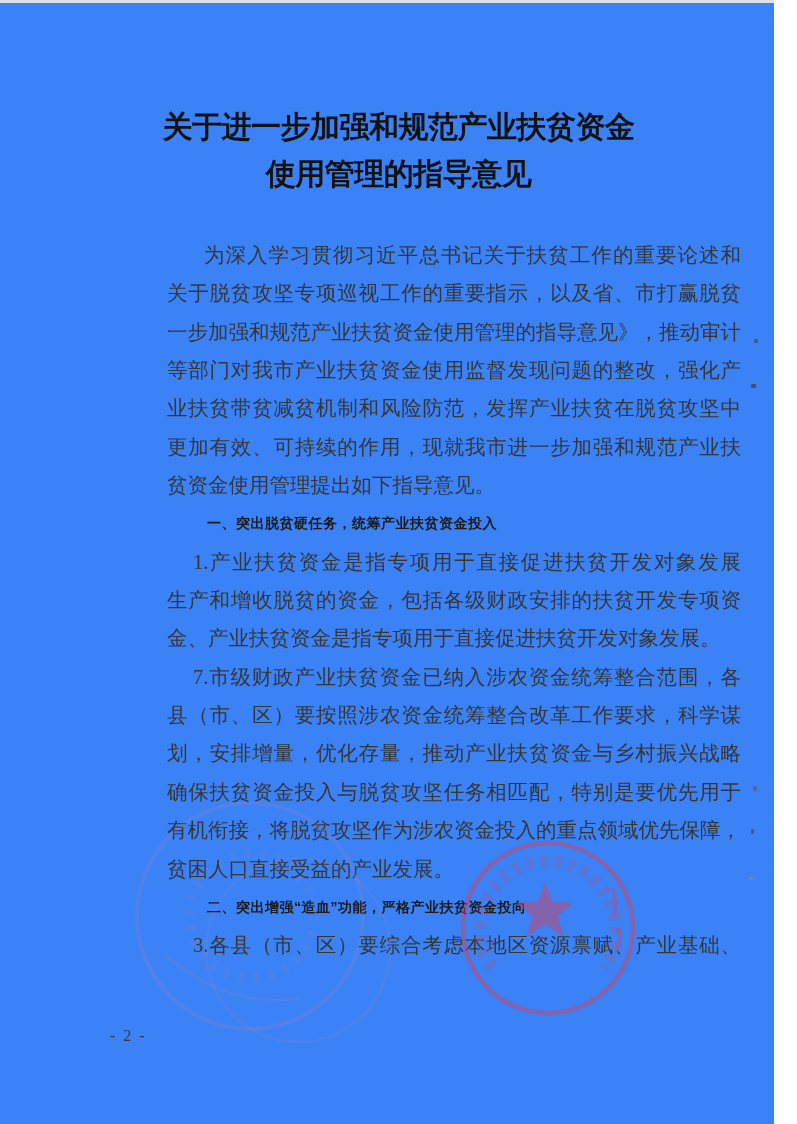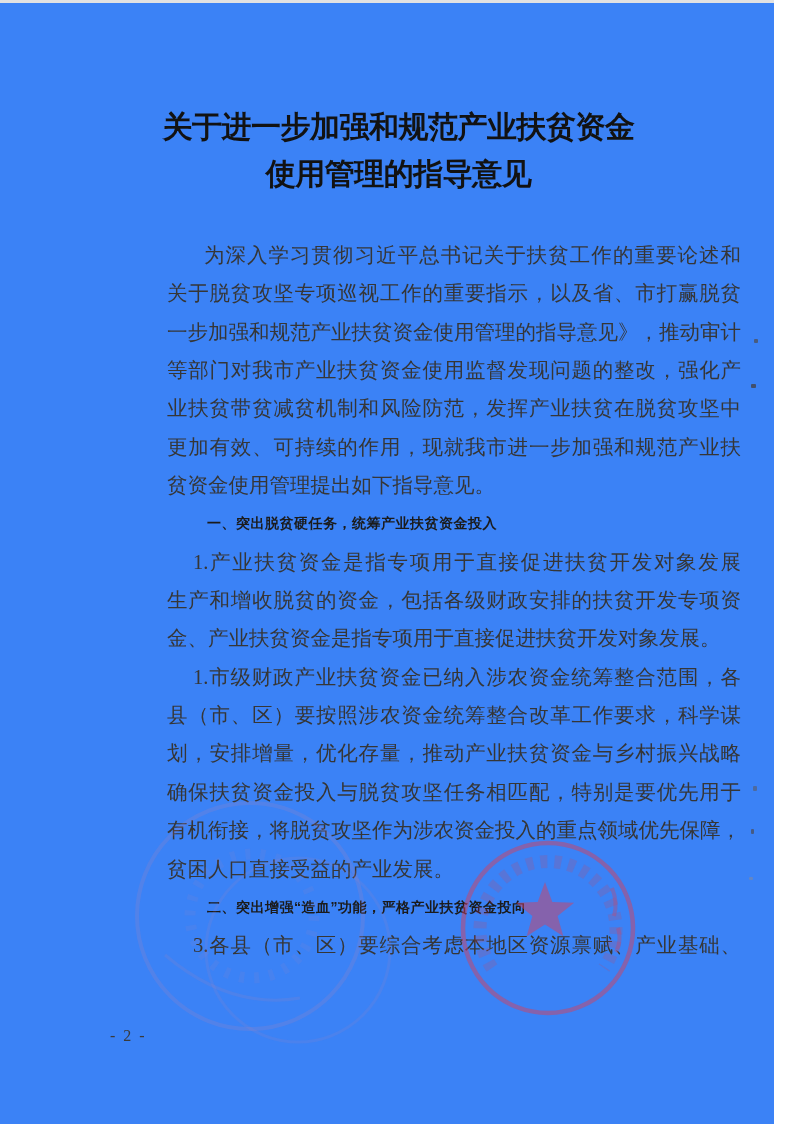--- a/index.html
+++ b/index.html
@@ -86,21 +86,21 @@
       <div class="line intro">关于脱贫攻坚专项巡视工作的重要指示，以及省、市打赢脱贫</div>
       <div class="line intro">一步加强和规范产业扶贫资金使用管理的指导意见》，推动审计</div>
       <div class="line intro">等部门对我市产业扶贫资金使用监督发现问题的整改，强化产</div>
       <div class="line intro">业扶贫带贫减贫机制和风险防范，发挥产业扶贫在脱贫攻坚中</div>
       <div class="line intro">更加有效、可持续的作用，现就我市进一步加强和规范产业扶</div>
       <div class="line intro end">贫资金使用管理提出如下指导意见。</div>
       <div class="line heading first">一、突出脱贫硬任务，统筹产业扶贫资金投入</div>
       <div class="line numbered first">1.产业扶贫资金是指专项用于直接促进扶贫开发对象发展</div>
       <div class="line numbered">生产和增收脱贫的资金，包括各级财政安排的扶贫开发专项资</div>
       <div class="line numbered end">金、产业扶贫资金是指专项用于直接促进扶贫开发对象发展。</div>
-      <div class="line numbered first">1.市级财政产业扶贫资金已纳入涉农资金统筹整合范围，各</div>
+      <div class="line numbered first">7.市级财政产业扶贫资金已纳入涉农资金统筹整合范围，各</div>
       <div class="line numbered">县（市、区）要按照涉农资金统筹整合改革工作要求，科学谋</div>
       <div class="line numbered">划，安排增量，优化存量，推动产业扶贫资金与乡村振兴战略</div>
       <div class="line numbered">确保扶贫资金投入与脱贫攻坚任务相匹配，特别是要优先用于</div>
       <div class="line numbered">有机衔接，将脱贫攻坚作为涉农资金投入的重点领域优先保障，</div>
       <div class="line numbered end">贫困人口直接受益的产业发展。</div>
       <div class="line heading first">二、突出增强“造血”功能，严格产业扶贫资金投向</div>
       <div class="line numbered first">3.各县（市、区）要综合考虑本地区资源禀赋、产业基础、</div>
     </div>
 
   <div class="page-number">- 2 -</div>

